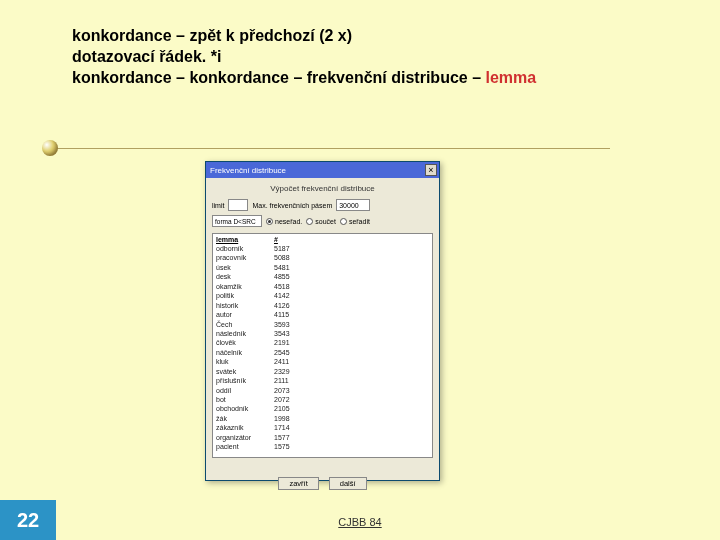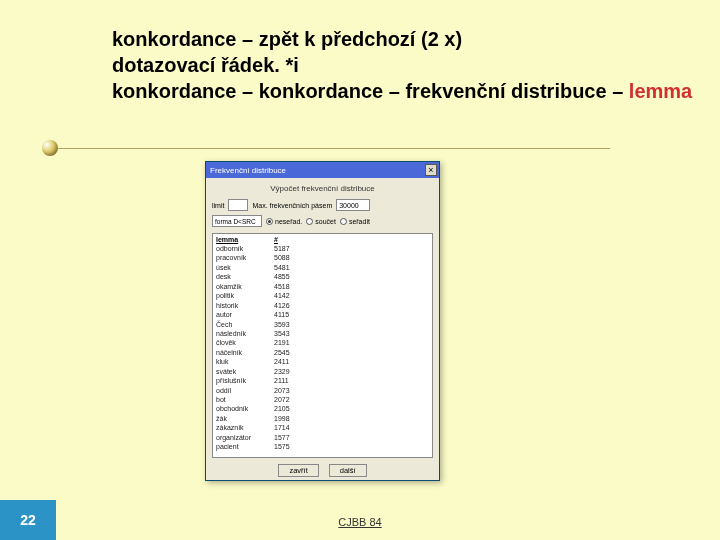--- a/index.html
+++ b/index.html
@@ -8,24 +8,23 @@
     height: 540px;
     background: #fbfbc7;
     font-family: Arial, sans-serif;
     position: relative;
     overflow: hidden;
   }
   .header-text {
     position: absolute;
     top: 26px;
     left: 72px;
-    font-size: 20px;
+    font-size: 16px;
     font-weight: bold;
     line-height: 1.3;
-    margin-left: 40px;
   }
   .header-text .lemma { color: #d03030; }
   .bullet-line {
     position: absolute;
     top: 148px;
     left: 50px;
     width: 560px;
     height: 1px;
     background: #b0a060;
   }
@@ -159,21 +158,21 @@
   .list .hdr .c1 { width: 58px; }
   .list .rows { }
   .list .r {
     display: flex;
     font-size: 7px;
     line-height: 1.35;
     color: #222;
   }
   .list .r .c1 { width: 58px; }
   .btnrow {
-    margin-top: 6px;
+    margin-top: 19px;
     display: flex;
     justify-content: center;
     gap: 10px;
   }
   .btnrow .btn {
     border: 1px solid #888;
     background: #ece9d8;
     font-size: 7.5px;
     padding: 1px 10px;
   }
@@ -181,21 +180,21 @@
     position: absolute;
     left: 0;
     bottom: 0;
     width: 56px;
     height: 40px;
     background: #2c93c6;
     color: #fff;
     display: flex;
     align-items: center;
     justify-content: center;
-    font-size: 14px;
+    font-size: 20px;
     font-weight: bold;
   }
   .footer-code {
     position: absolute;
     bottom: 12px;
     left: 0;
     right: 0;
     text-align: center;
     font-size: 11px;
     color: #333;

